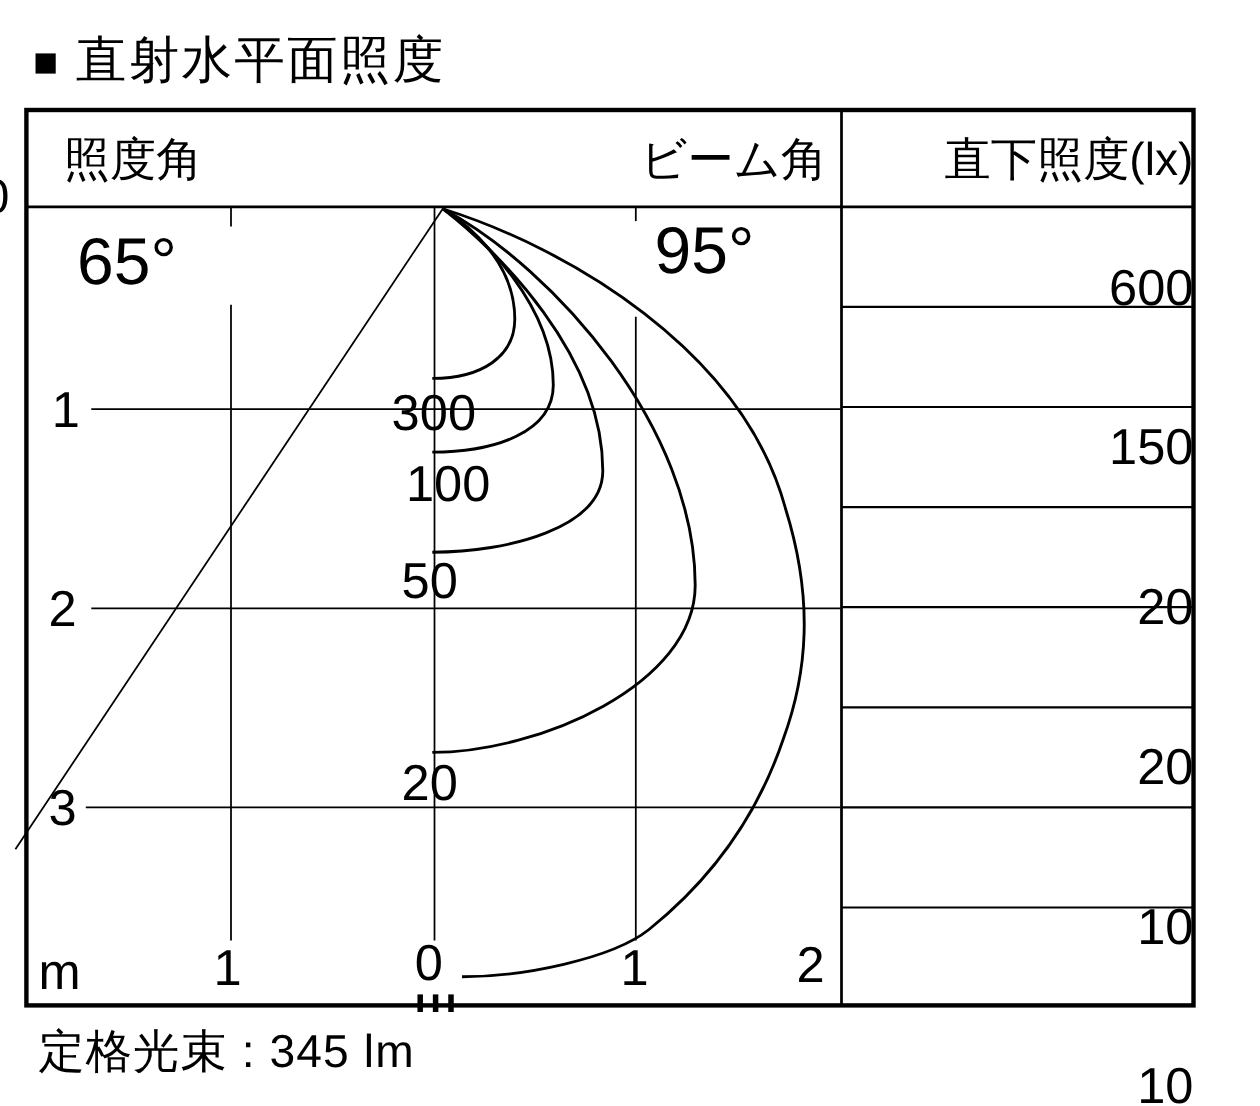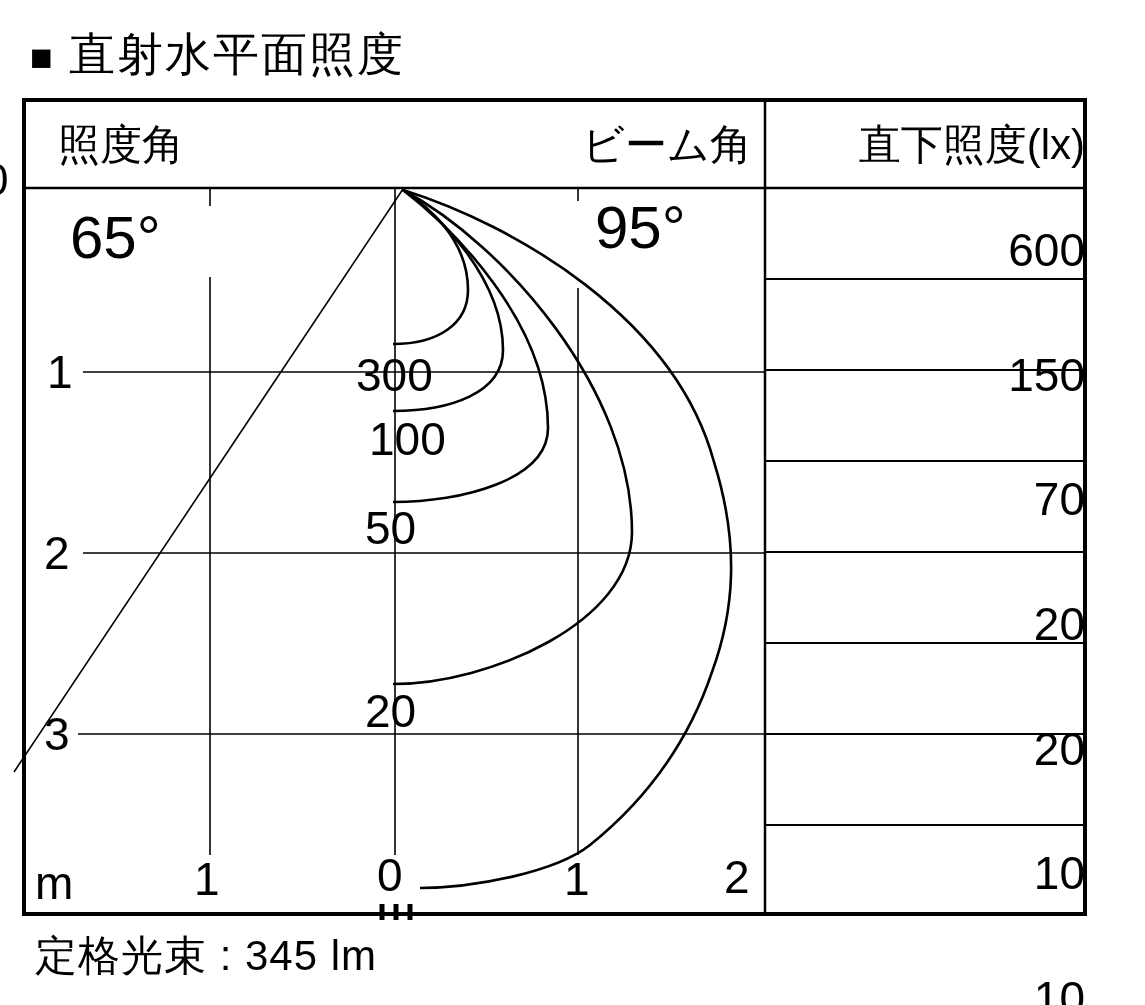--- a/index.html
+++ b/index.html
@@ -104,21 +104,20 @@
   <div class="abs axis-label" style="left:194px;top:856px;">1</div>
   <div class="abs axis-label" style="left:377px;top:852px;">0</div>
   <div class="abs axis-label" style="left:564px;top:856px;">1</div>
   <div class="abs axis-label" style="left:724px;top:854px;">2</div>
 
   <div class="abs clipped0" style="left:-16px;top:158px;">0</div>
 
   <div class="val-col">
     <div class="val-cell">600</div>
     <div class="val-cell">150</div>
-    <div class="val-cell">70</div>
     <div class="val-cell">20</div>
     <div class="val-cell">20</div>
     <div class="val-cell">10</div>
     <div class="val-cell">10</div>
   </div>
 
   <div class="footer">定格光束 : 345 lm</div>
 
 </div>
 

